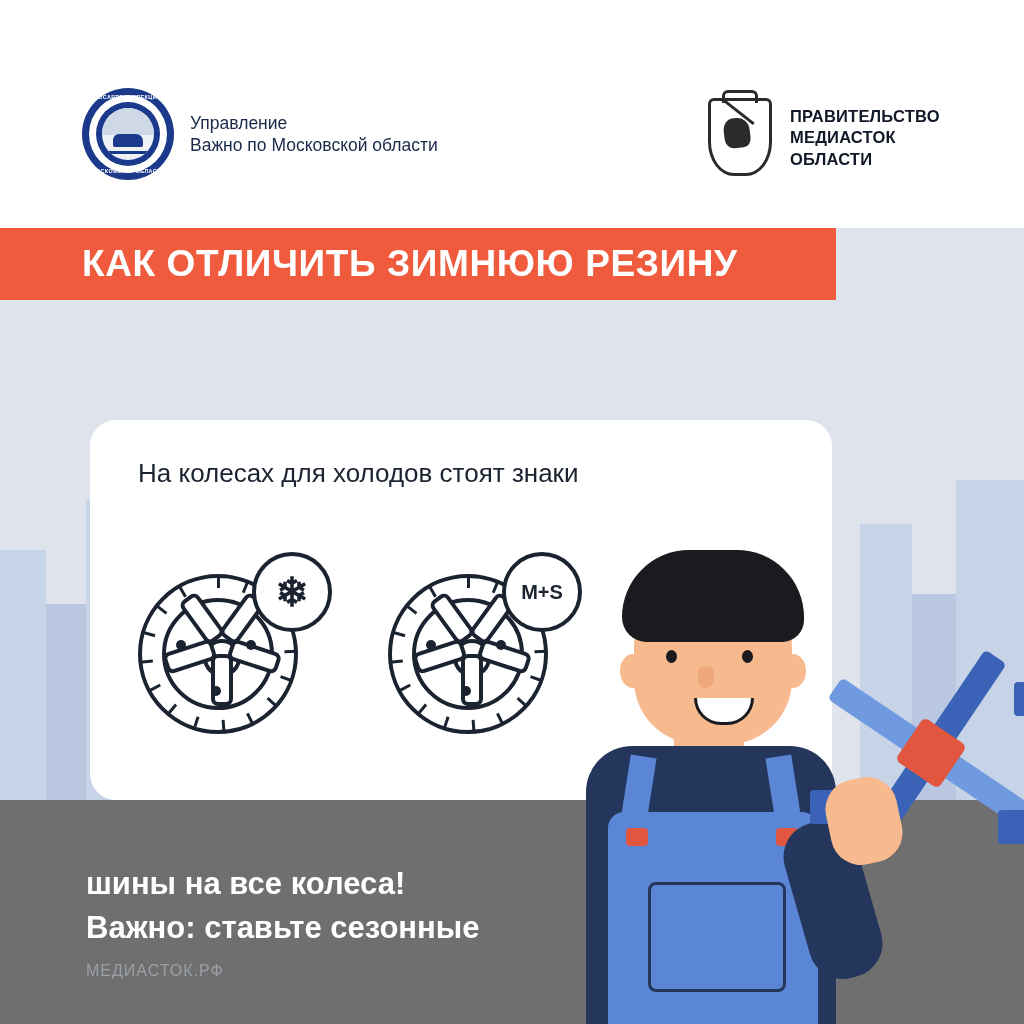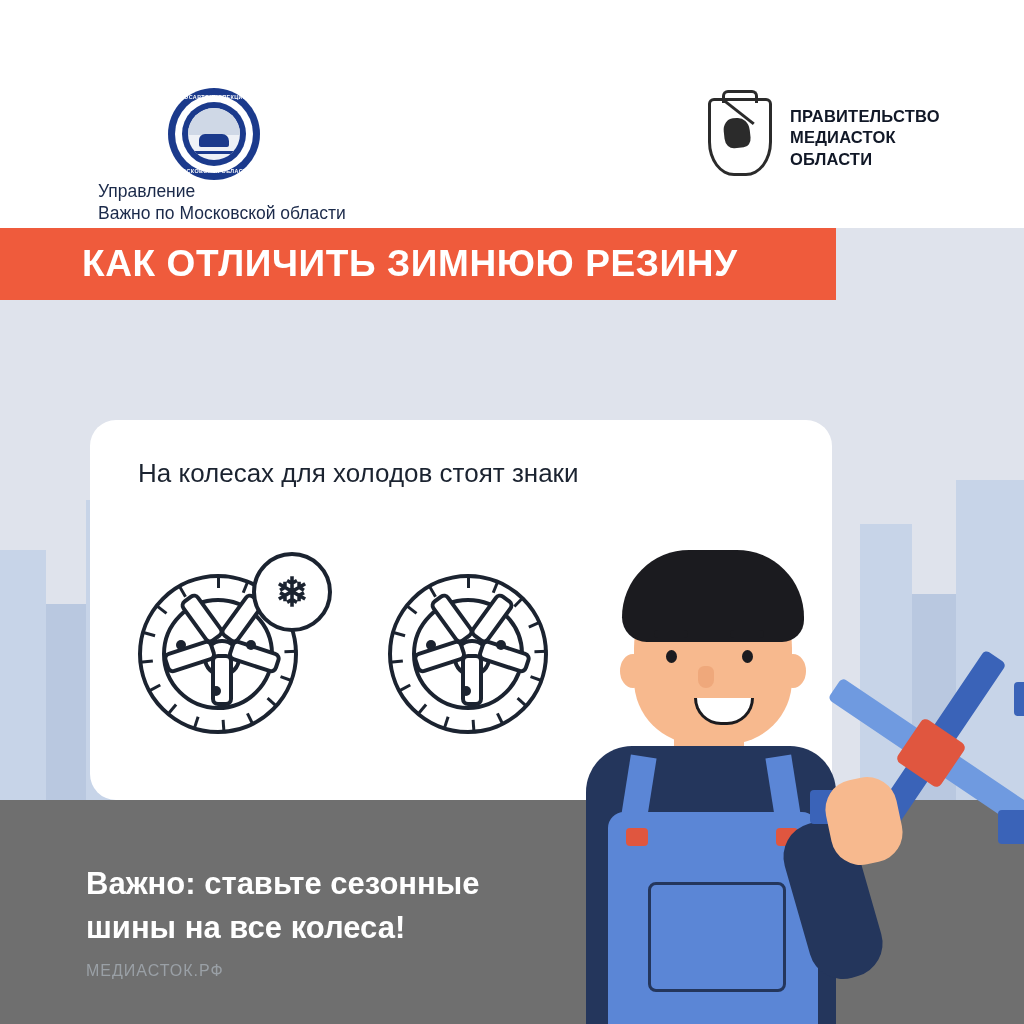--- a/index.html
+++ b/index.html
@@ -29,21 +29,21 @@
     height: 228px;
     background: #ffffff;
     display: flex;
     align-items: center;
   }
   .logo-block {
     position: absolute;
     display: flex;
     align-items: center;
   }
-  .logo-left { left: 82px; top: 88px; flex-direction: column; }
+  .logo-left { left: 82px; top: 88px; }
   .logo-right { left: 700px; top: 92px; align-items: center; }
 
   .gai-seal {
     width: 92px; height: 92px;
     border-radius: 50%;
     background: #1b3a8c;
     position: relative;
     flex: 0 0 auto;
   }
   .gai-seal .ring {
@@ -488,20 +488,21 @@
       <div class="tread" style="transform:rotate(154deg);"></div>
       <div class="tread" style="transform:rotate(176deg);"></div>
       <div class="tread" style="transform:rotate(198deg);"></div>
       <div class="tread" style="transform:rotate(220deg);"></div>
       <div class="tread" style="transform:rotate(242deg);"></div>
       <div class="tread" style="transform:rotate(264deg);"></div>
       <div class="tread" style="transform:rotate(286deg);"></div>
       <div class="tread" style="transform:rotate(308deg);"></div>
       <div class="tread" style="transform:rotate(330deg);"></div>
     </div>
+    <div class="badge" style="left:412px; top:132px;">M+S</div>
   </div>
 
   <div class="character">
     <div class="ch neck"></div>
     <div class="ch torso"></div>
     <div class="ch strap-l"></div>
     <div class="ch strap-r"></div>
     <div class="ch overalls"></div>
     <div class="ch clip-l"></div>
     <div class="ch clip-r"></div>
@@ -524,19 +525,19 @@
       <div class="cap" style="left:-6px;top:152px;"></div>
       <div class="cap" style="left:198px;top:44px;"></div>
       <div class="cap" style="left:182px;top:172px;"></div>
       <div class="center"></div>
     </div>
 
     <div class="ch hand"></div>
   </div>
 
   <div class="note">
+    <span class="line">шины на все колеса!</span>
     <span class="line">Важно: ставьте сезонные</span>
-    <span class="line">шины на все колеса!</span>
   </div>
 
   <div class="watermark">МЕДИАСТОК.РФ</div>
 
 </div>
 
 </body></html>

